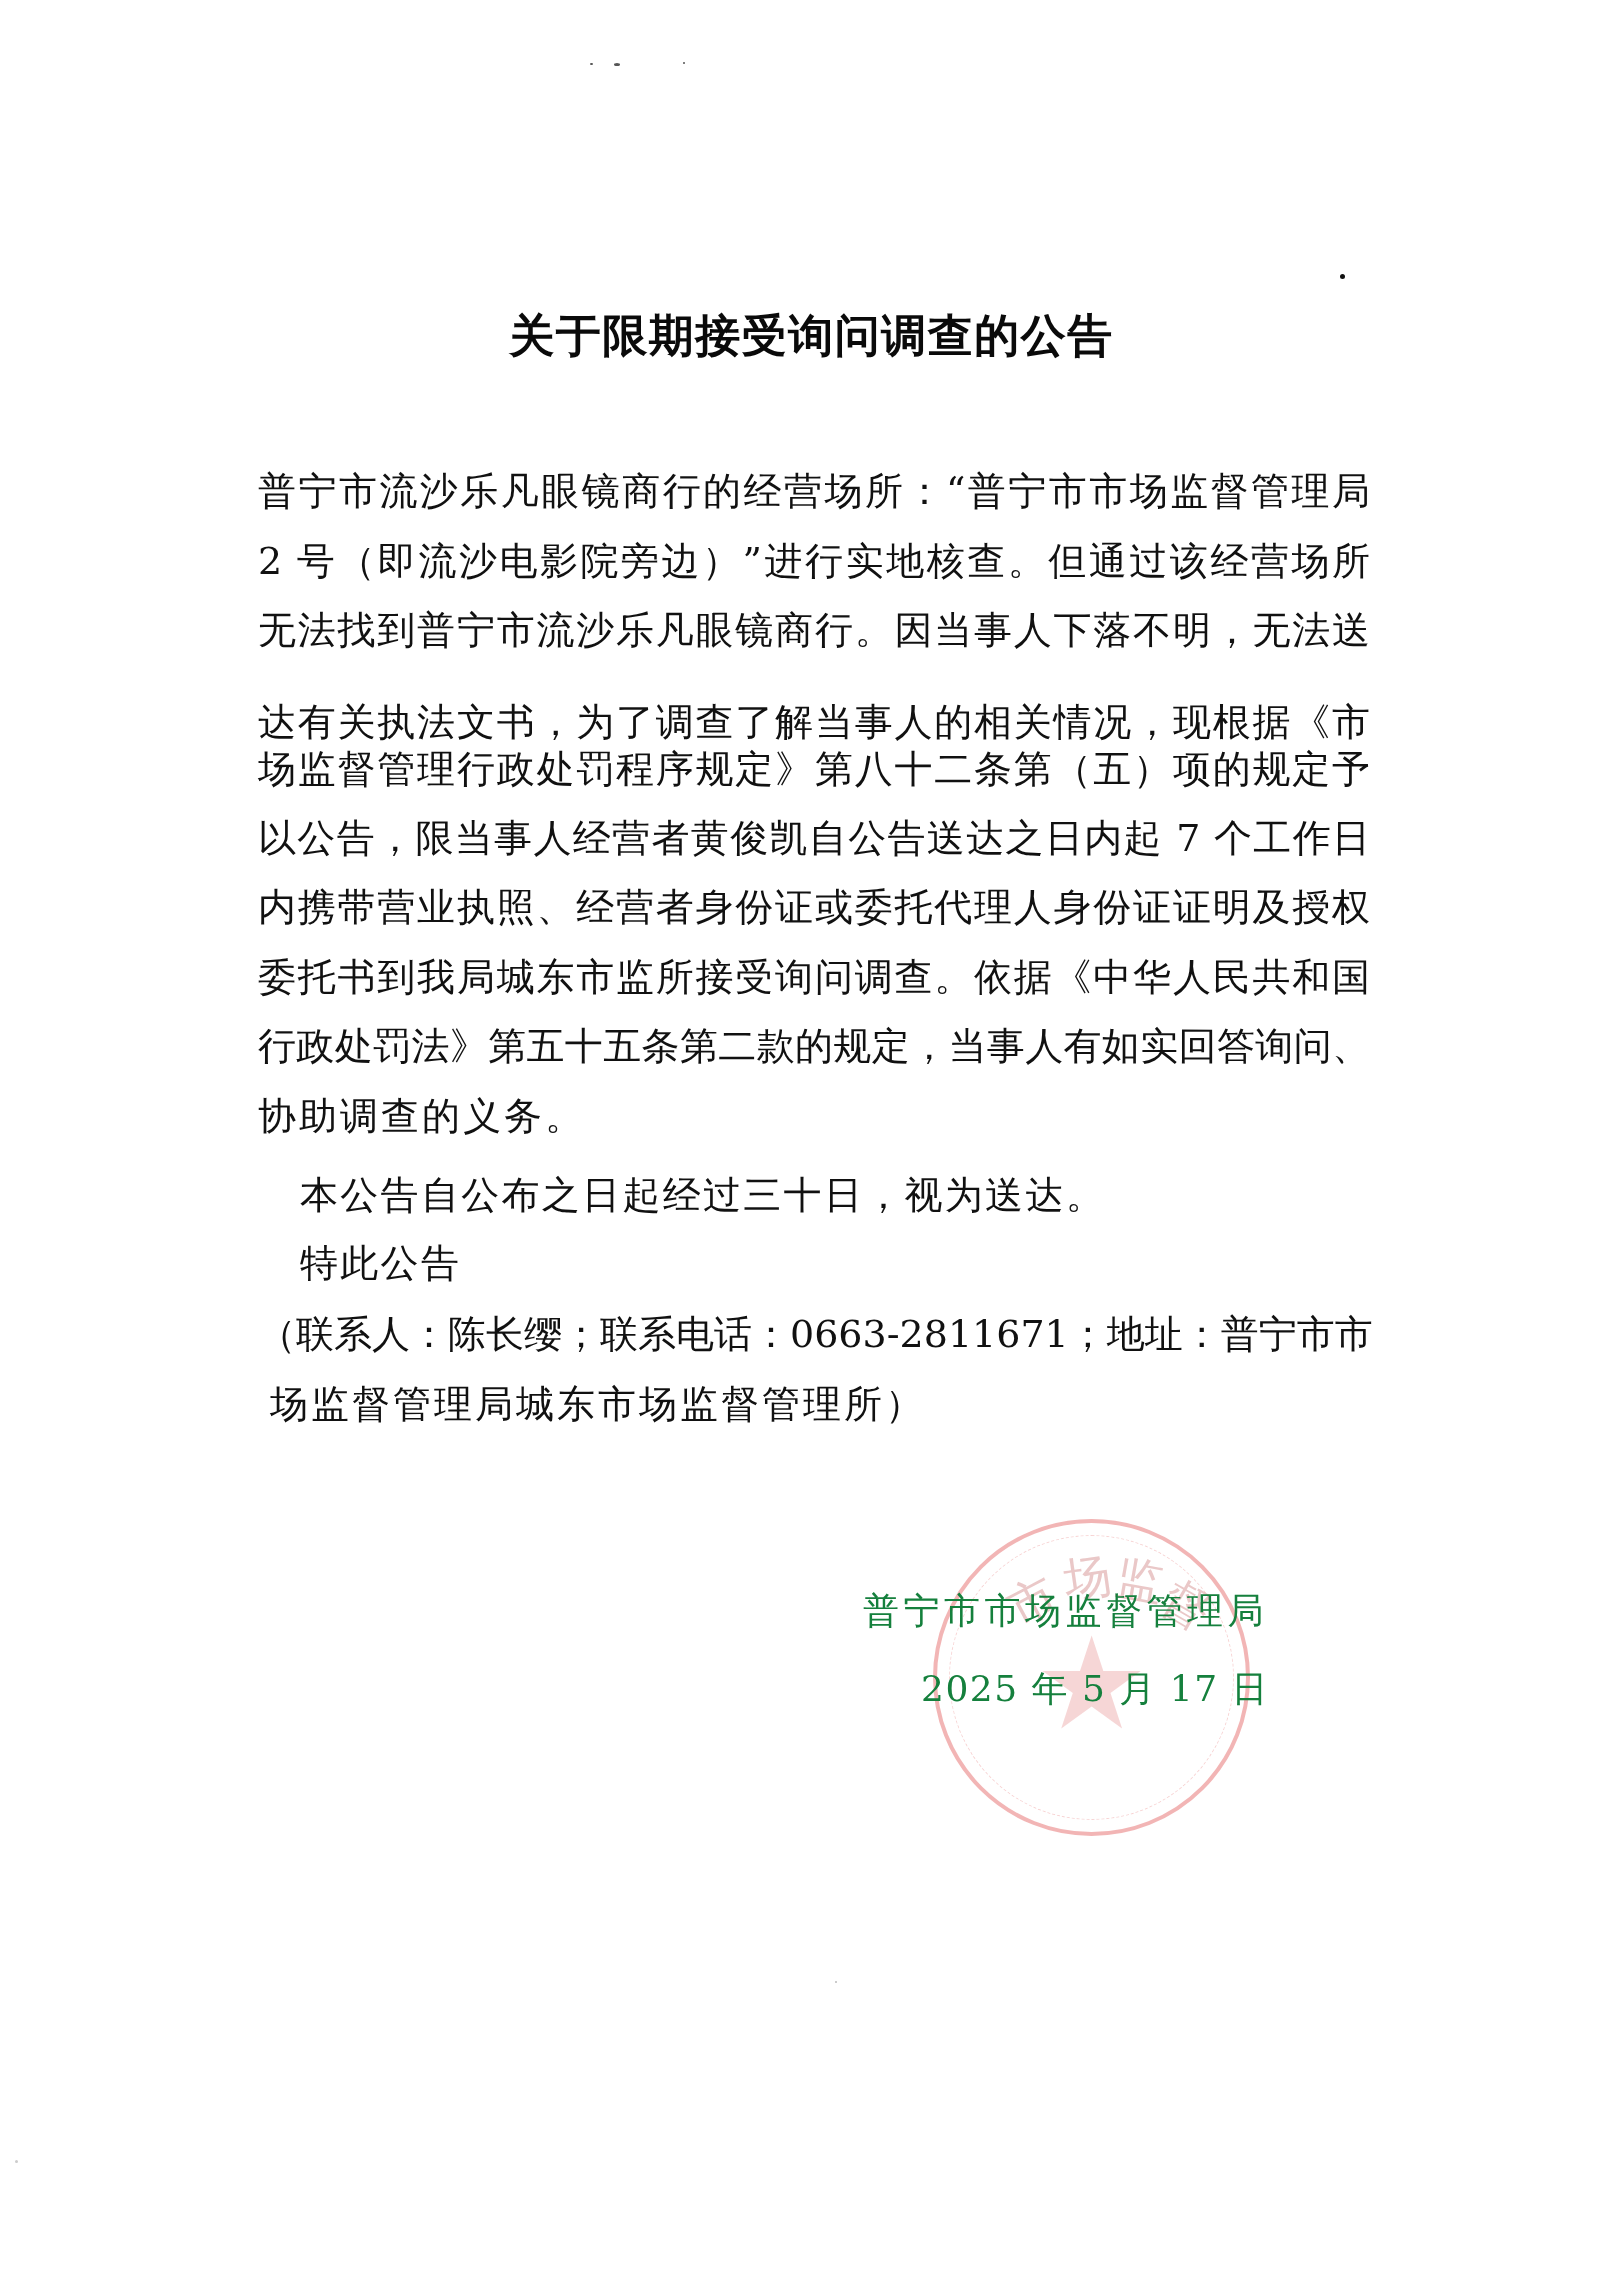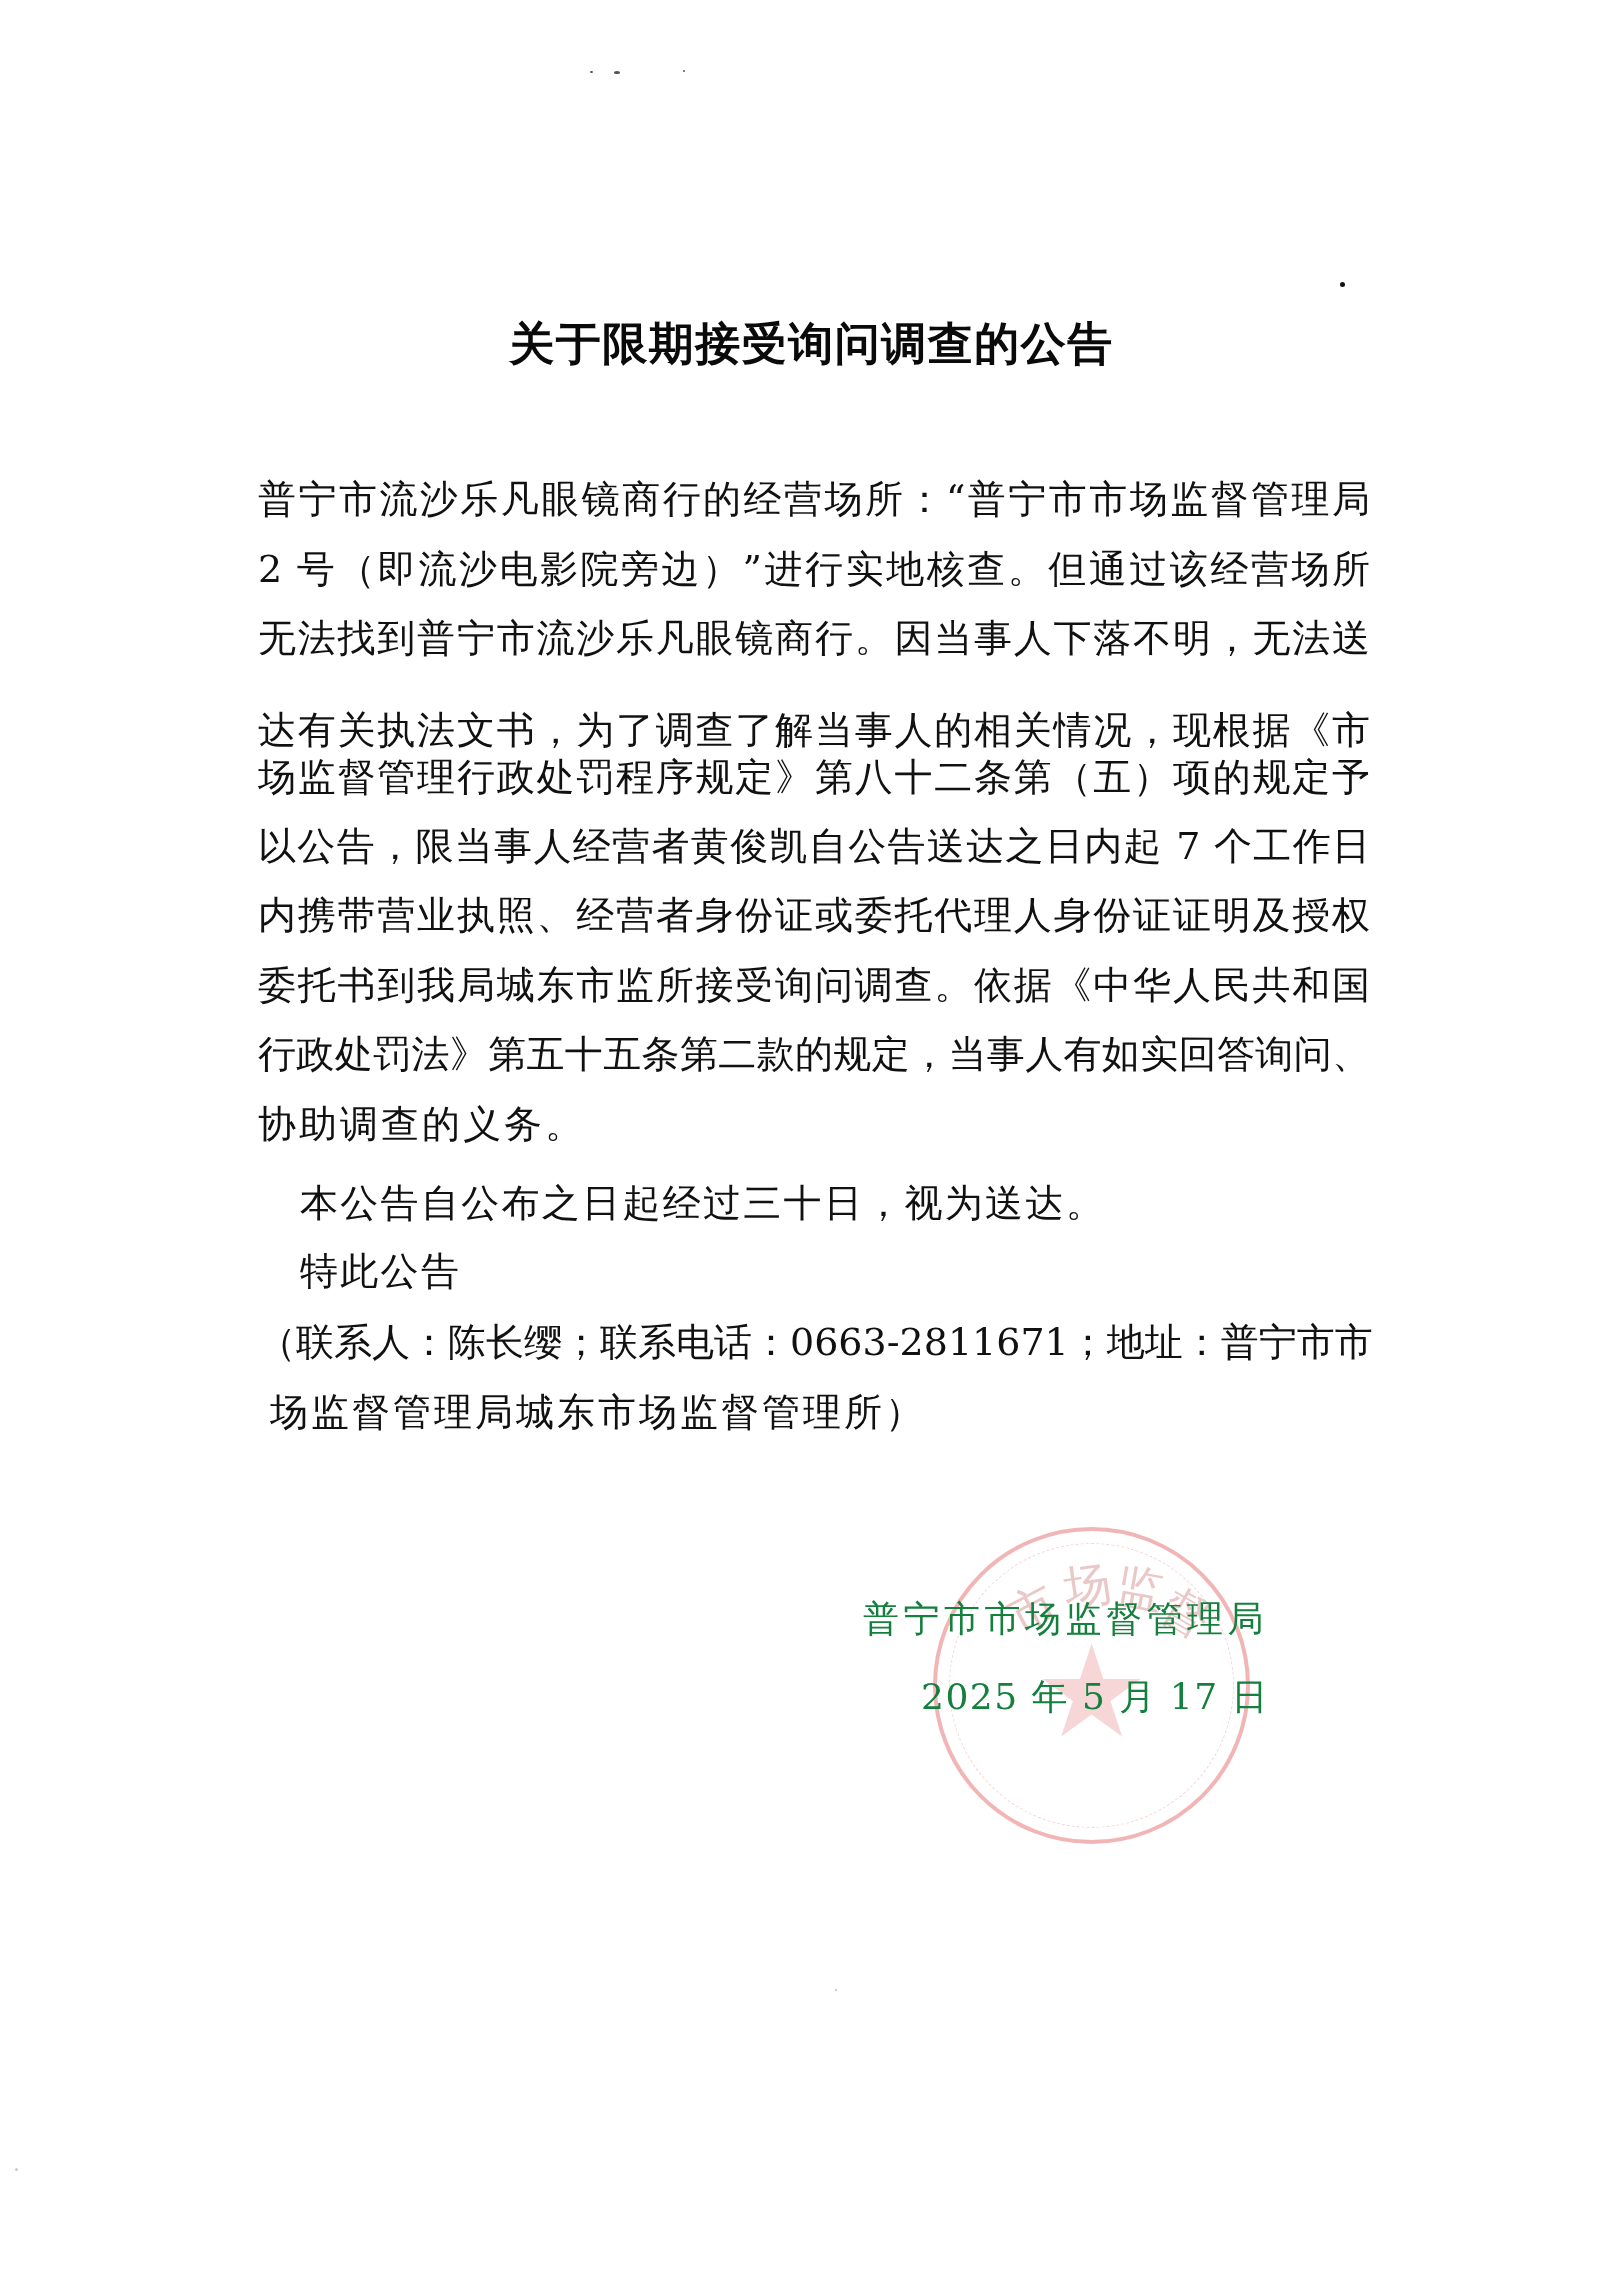--- a/index.html
+++ b/index.html
@@ -10,21 +10,21 @@
     body {
       width: 1623px;
       height: 2295px;
       position: relative;
       overflow: hidden;
       font-family: "DejaVu Serif", "Liberation Serif", serif;
       color: #111111;
     }
     .page {
       position: absolute;
-      left: 0; top: 12px;
+      left: 0; top: 4px;
       width: 1623px;
       height: 1658px;
       background: #ffffff;
     }
     .speck {
       position: absolute;
       background: #555;
       border-radius: 50%;
     }
     .title {

